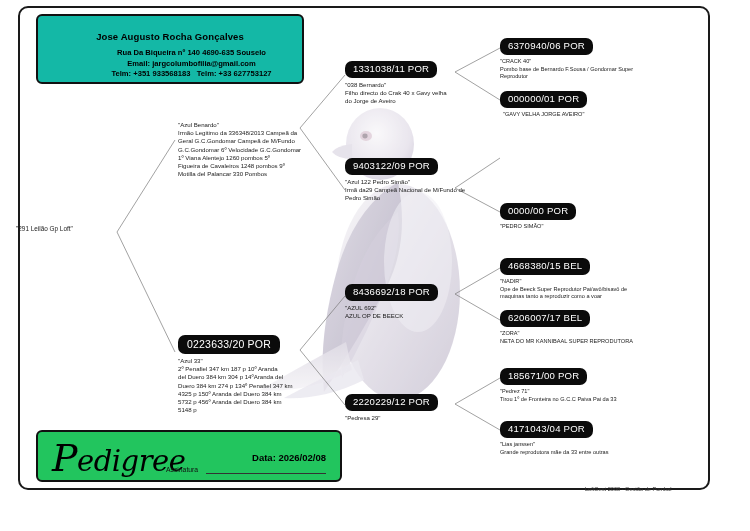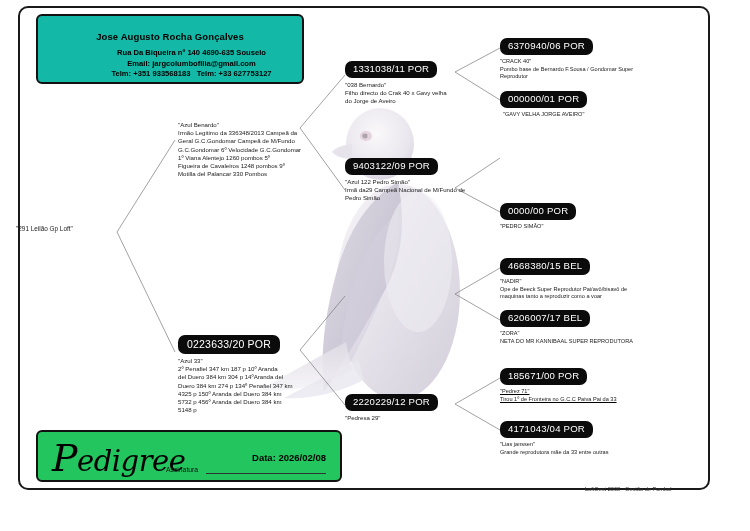--- a/index.html
+++ b/index.html
@@ -276,20 +276,27 @@
 
   <div class="node gen3 small" style="left:345px; top:155px;">
     <div class="ring">9403122/09 POR</div>
     <div class="desc">
       <span class="dline">"Azul 122 Pedro Simão"</span>
       <span class="dline">Irmã da29 Campeã Nacional de M/Fundo de</span>
       <span class="dline">Pedro Simão</span>
     </div>
   </div>
 
+  <div class="node gen3 small" style="left:345px; top:281px;">
+    <div class="ring">8436692/18 POR</div>
+    <div class="desc">
+      <span class="dline">"AZUL 692"</span>
+      <span class="dline">AZUL OP DE BEECK</span>
+    </div>
+  </div>
 
   <div class="node gen3 small" style="left:345px; top:391px;">
     <div class="ring">2220229/12 POR</div>
     <div class="desc">
       <span class="dline">"Pedresa 29"</span>
     </div>
   </div>
 
   <div class="node small" style="left:500px; top:35px;">
     <div class="ring">6370940/06 POR</div>
@@ -325,21 +332,21 @@
   </div>
 
   <div class="node small" style="left:500px; top:307px;">
     <div class="ring">6206007/17 BEL</div>
     <div class="desc">
       <span class="dline">"ZORA"</span>
       <span class="dline">NETA DO MR KANNIBAAL SUPER REPRODUTORA</span>
     </div>
   </div>
 
-  <div class="node small" style="left:500px; top:365px;text-decoration:underline;">
+  <div class="node small" style="left:500px; top:365px;">
     <div class="ring">185671/00 POR</div>
     <div class="desc">
       <span class="dline">"Pedrez 71"</span>
       <span class="dline">Tirou 1º de Fronteira no G.C.C Paiva Pai da 33</span>
     </div>
   </div>
 
   <div class="node small" style="left:500px; top:418px;">
     <div class="ring">4171043/04 POR</div>
     <div class="desc">

